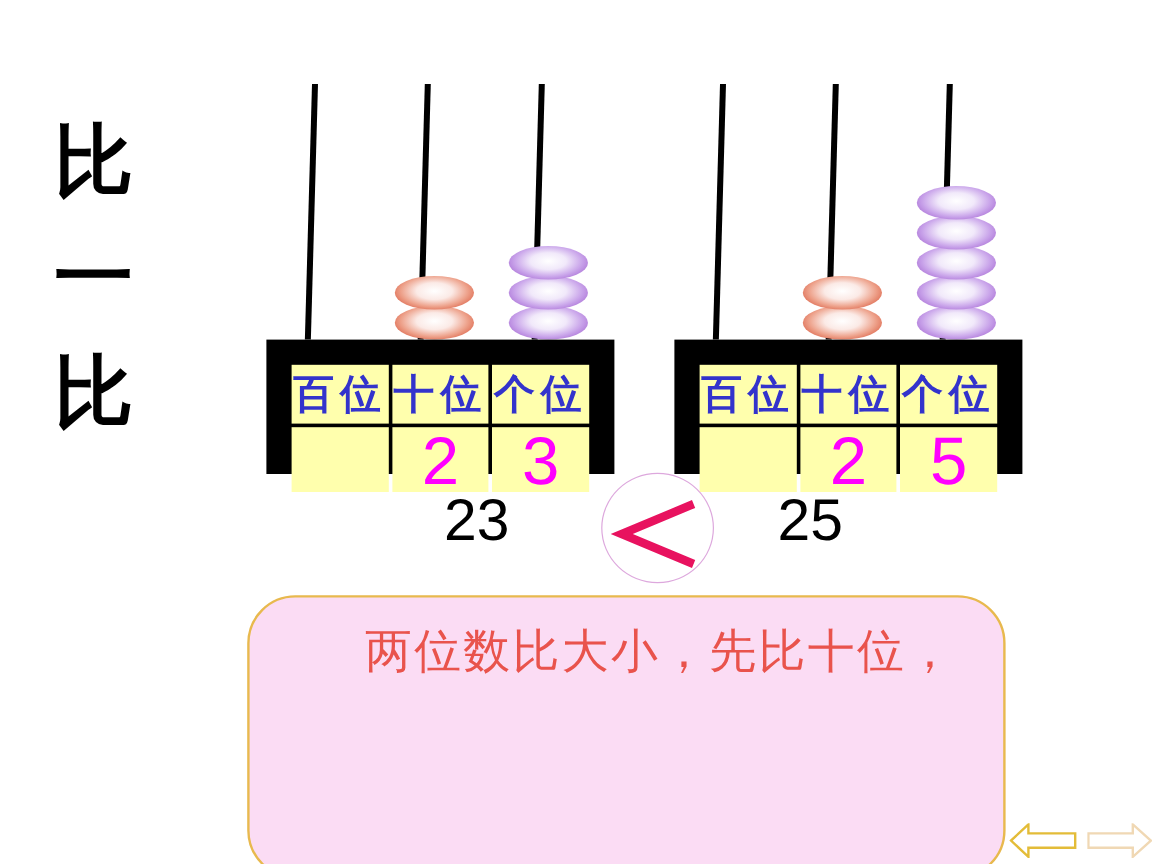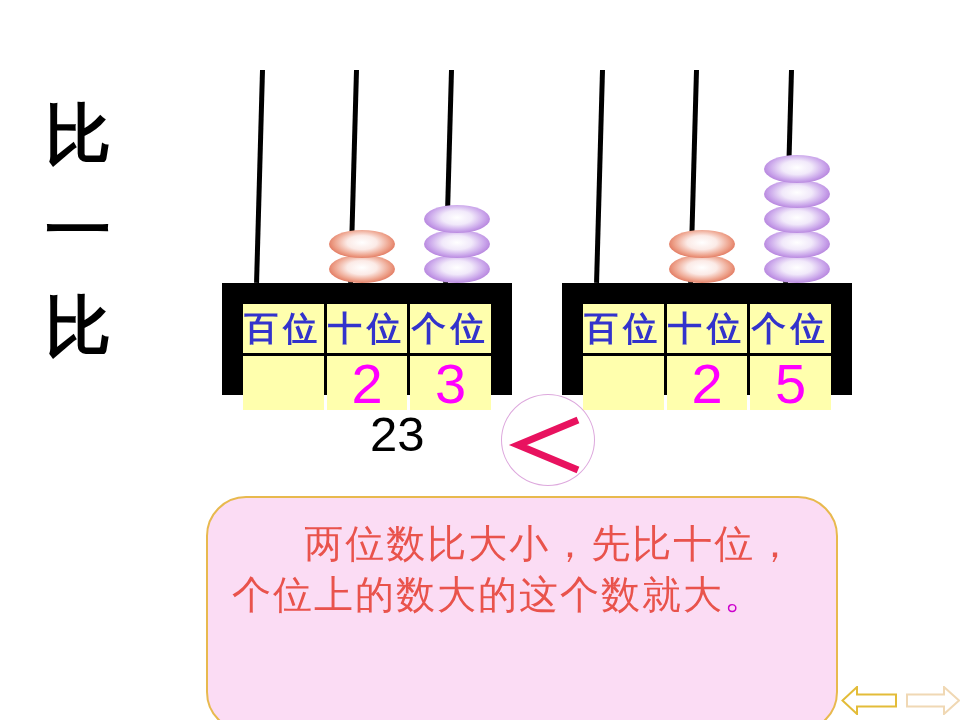--- a/index.html
+++ b/index.html
@@ -128,27 +128,25 @@
   </div>
 
   <div class="big-num" style="left:370px">23</div>
 
   <div class="cmp-circle">
     <svg width="92" height="90" viewBox="0 0 92 90">
       <polyline points="76,25 16,50 76,75" fill="none" stroke="#E8125F" stroke-width="7"></polyline>
     </svg>
   </div>
 
+  <div class="big-num" style="left:648px">25</div>
 
   <div class="note">
     <p class="indent">
       <span>两位数比大小，先比十位，</span>
-    </p>
-    <p>
-      <span>个位上的数大的这个数就大</span><span class="period">。</span>
     </p>
   </div>
 
   <svg class="nav-arrow" style="left:841px; top:686px" width="57" height="29" viewBox="0 0 57 29">
     <polygon points="16,1 16,8.5 55,8.5 55,20.5 16,20.5 16,28 1.5,14.5" fill="#ffffff" stroke="#E3BC38" stroke-width="2"></polygon>
   </svg>
   <svg class="nav-arrow" style="left:906px; top:686px" width="55" height="29" viewBox="0 0 55 29">
     <polygon points="38,1 38,8.5 1,8.5 1,20.5 38,20.5 38,28 53,14.5" fill="#ffffff" stroke="#F0D8B4" stroke-width="2"></polygon>
   </svg>
 

